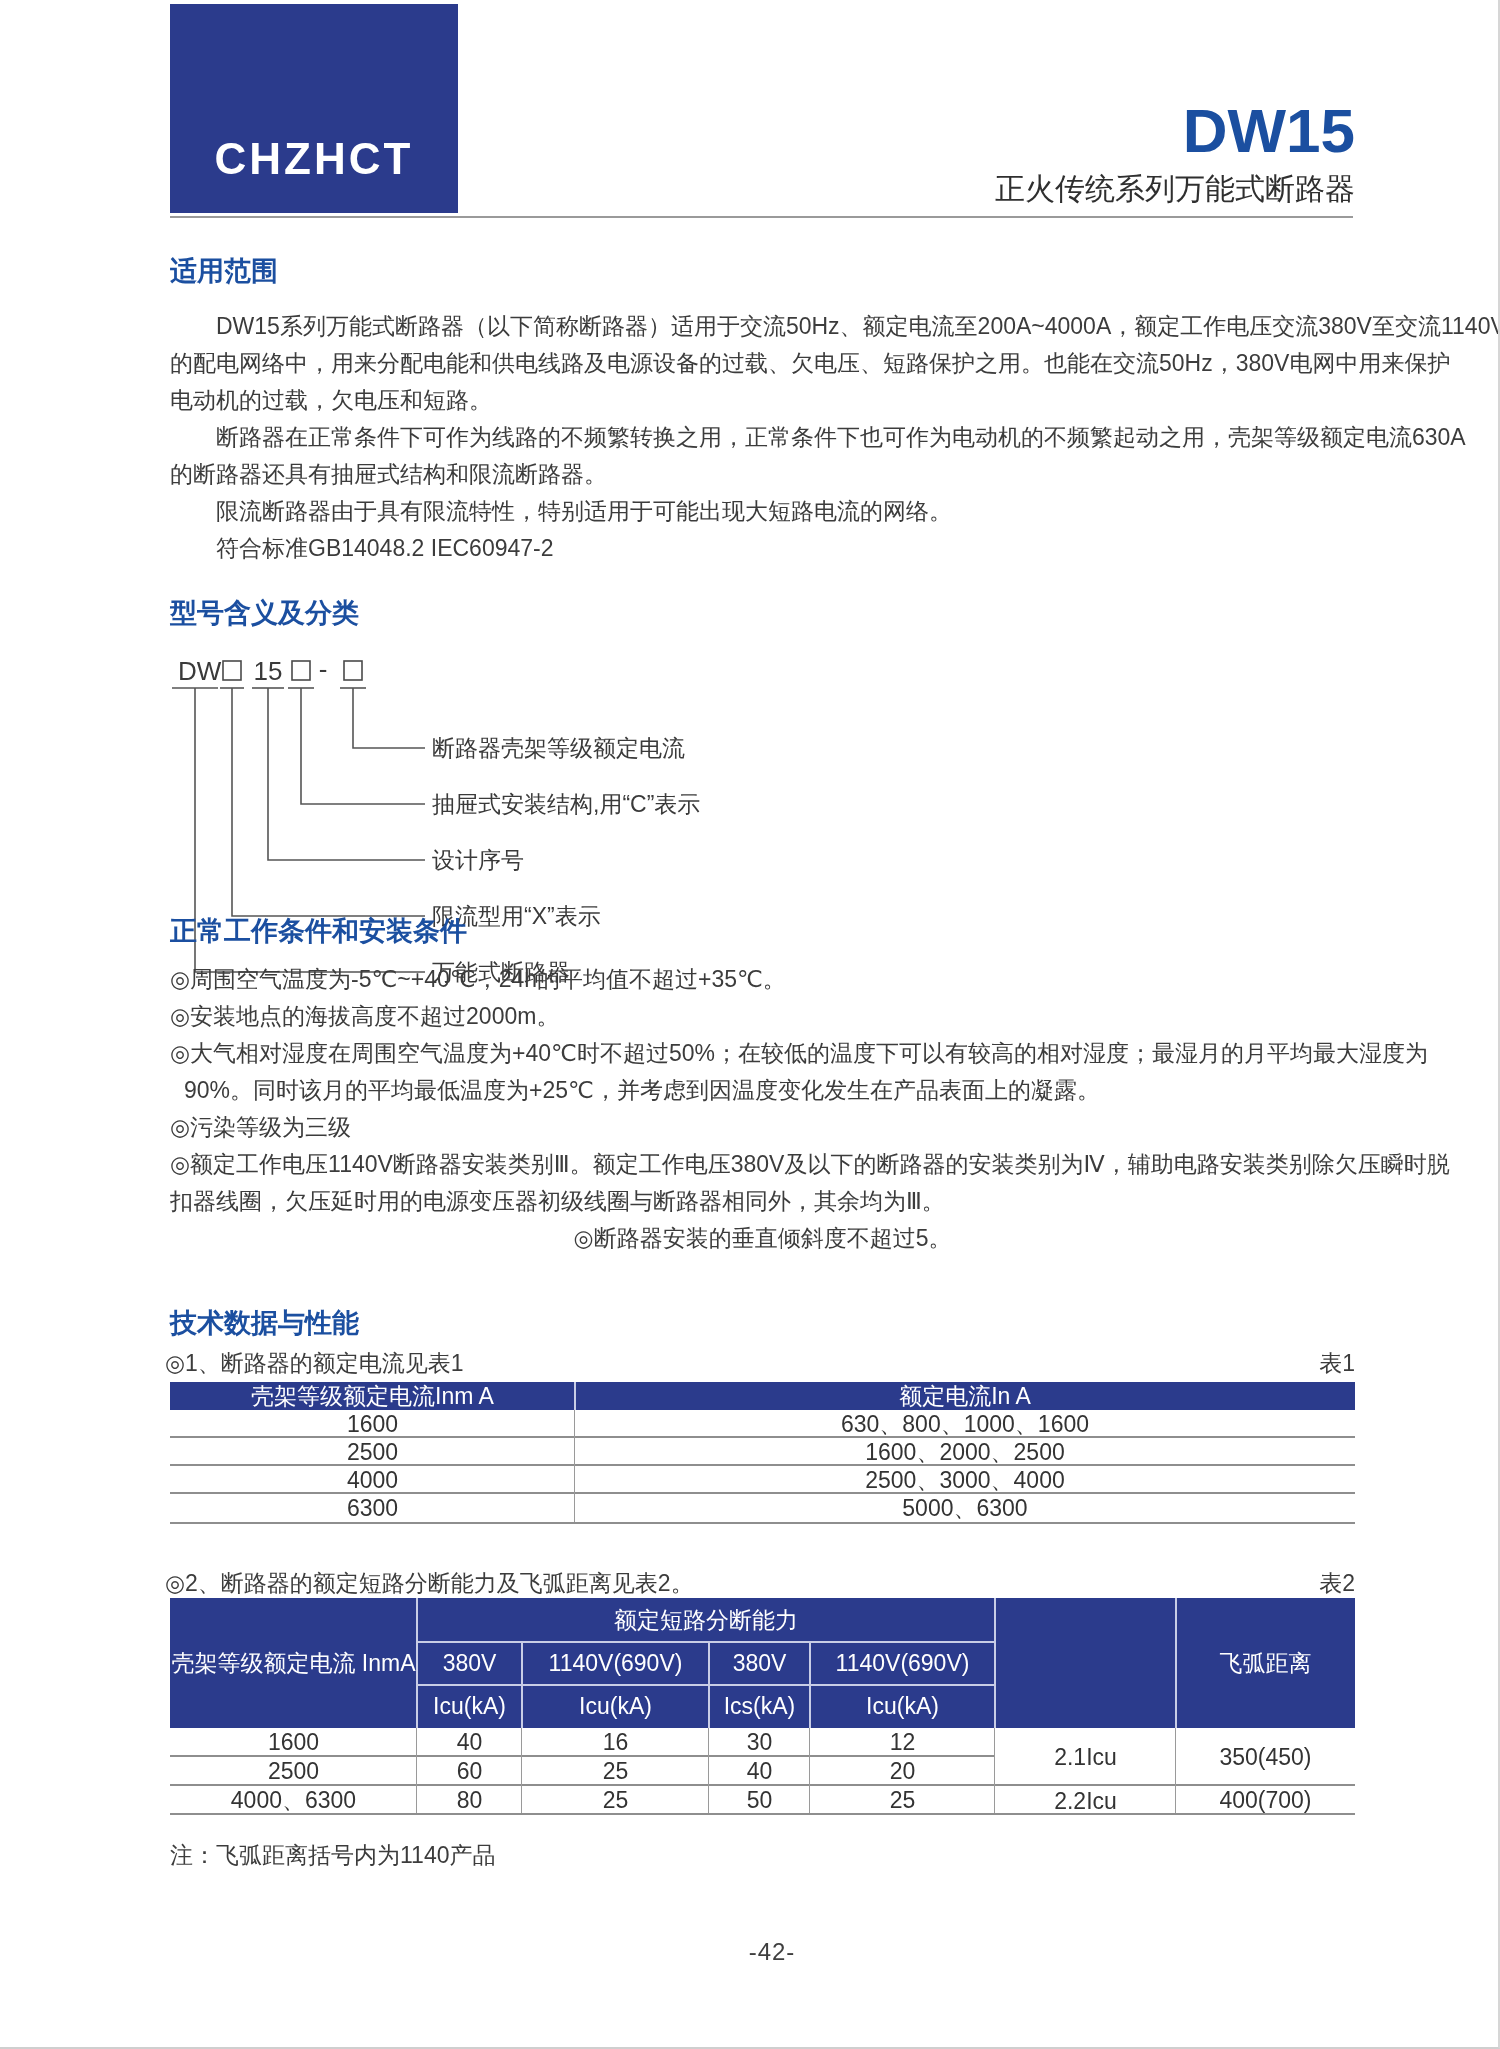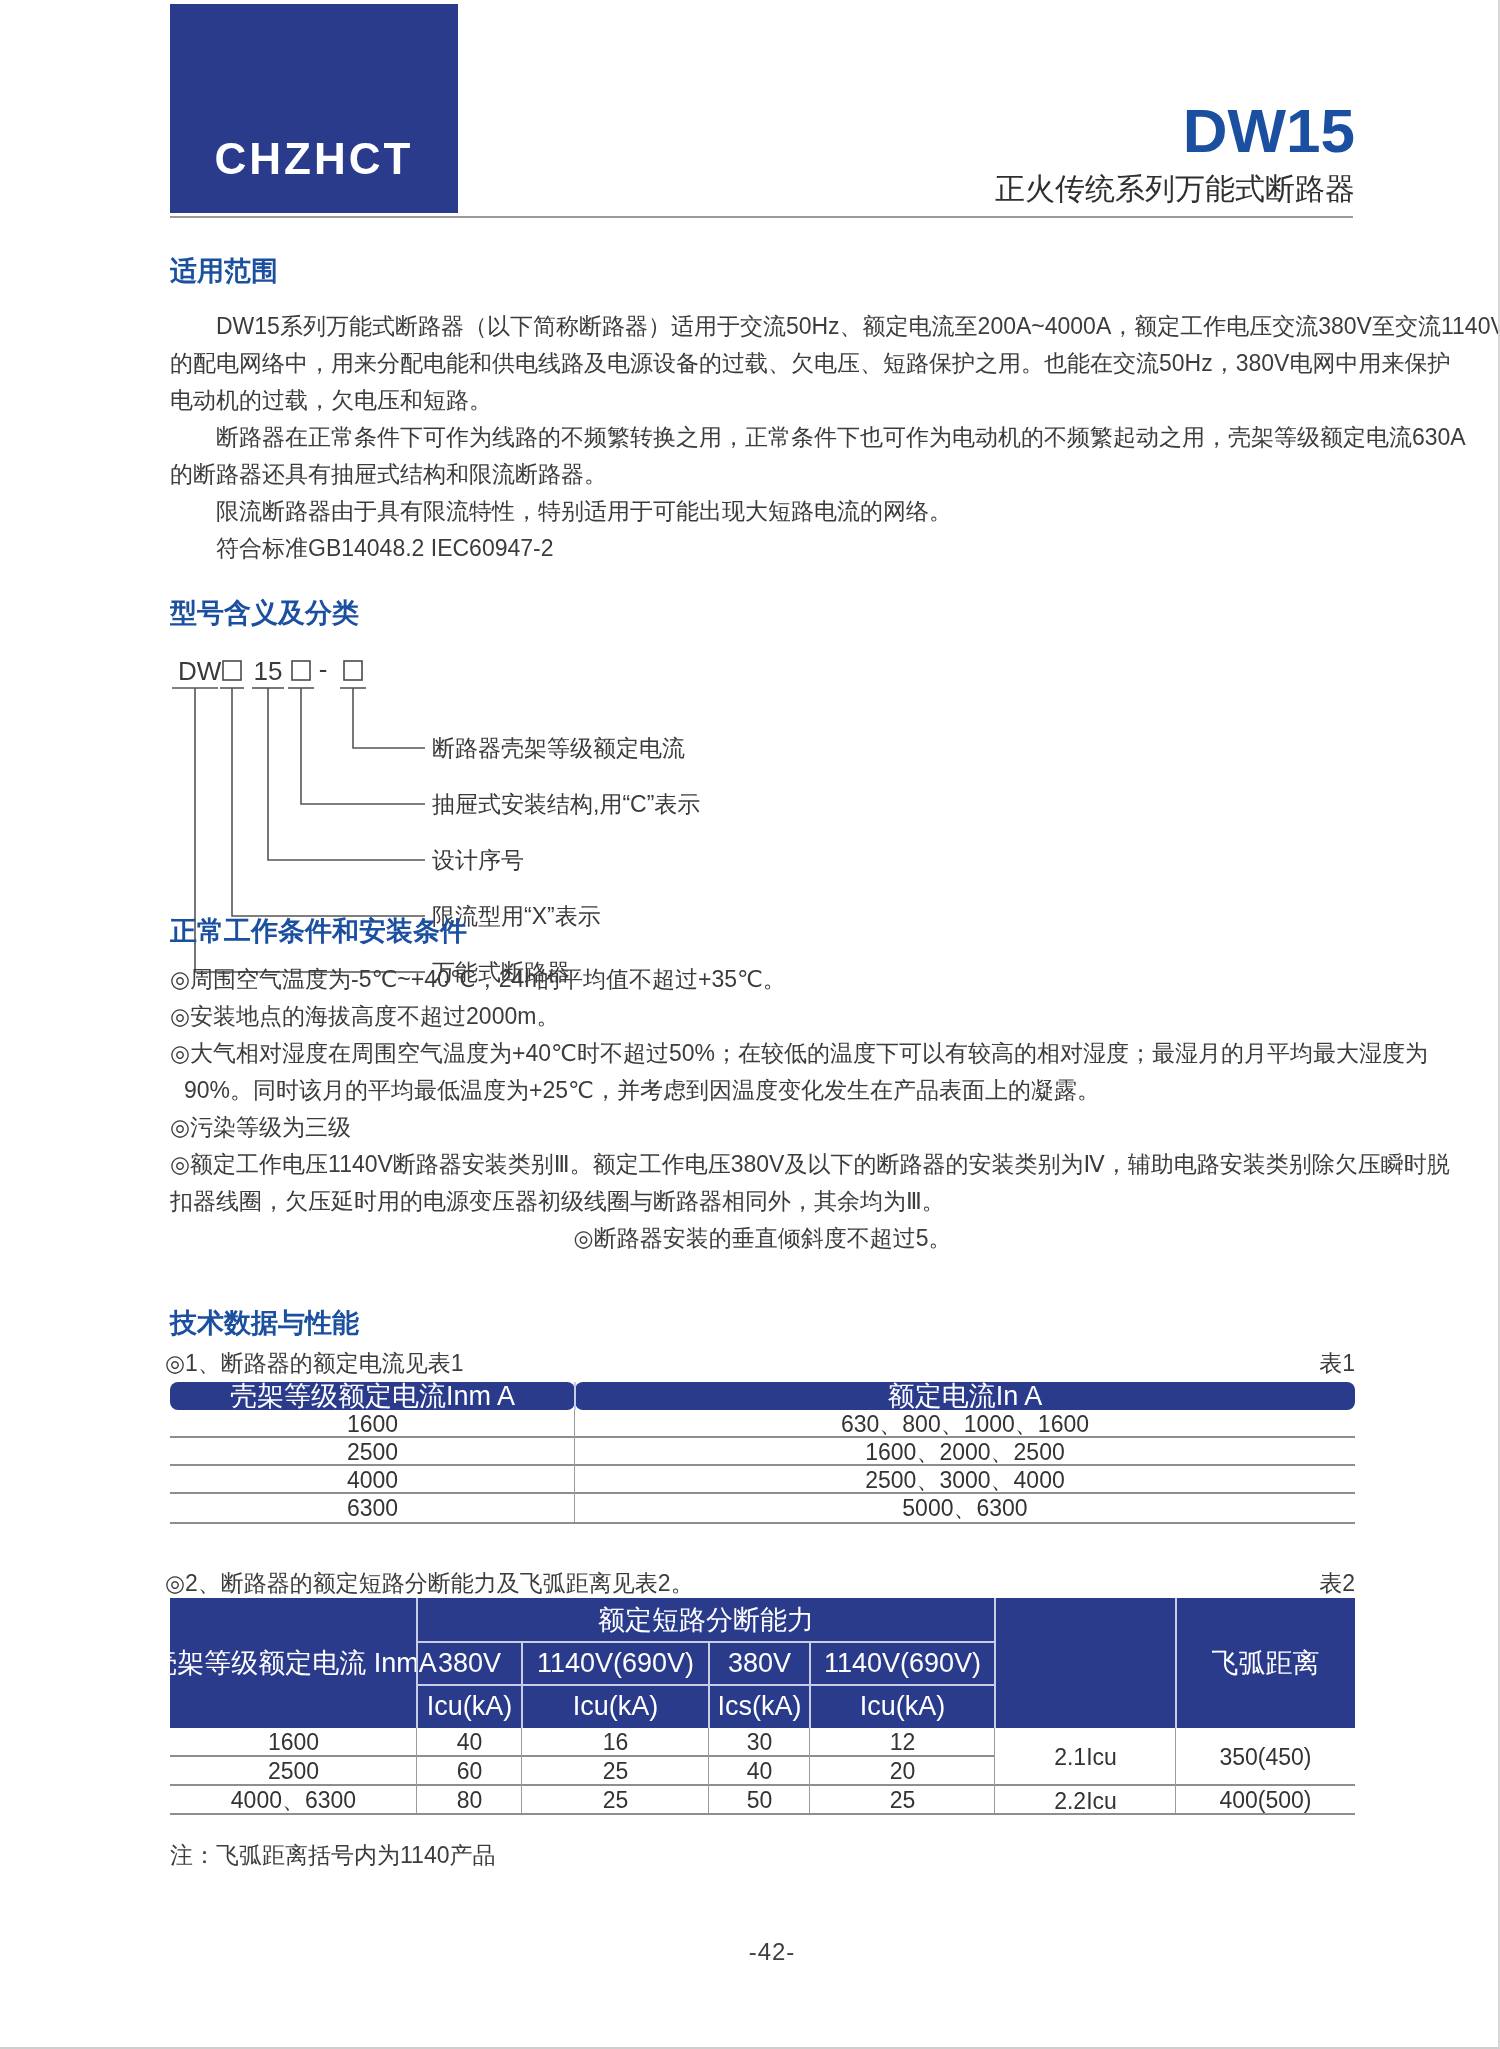--- a/index.html
+++ b/index.html
@@ -18,21 +18,21 @@
   .h{font-size:27px;font-weight:bold;color:#1b4fa0;line-height:1.15;}
   .bl{left:170px;width:1185px;height:30px;font-size:23px;color:#3c3c3c;line-height:28px;white-space:nowrap;}
   .ind{padding-left:46px;box-sizing:border-box;}
   .ind-s{padding-left:14px;box-sizing:border-box;}
   
   .caprow{left:165px;width:1190px;display:flex;justify-content:space-between;font-size:23px;color:#3c3c3c;line-height:26px;}
   
   .tbl{left:170px;width:1185px;}
   .cell{position:absolute;display:flex;align-items:center;justify-content:center;
         font-size:23px;box-sizing:border-box;white-space:nowrap;}
-  .hcell{color:#fff;font-size:27px;border-radius:8px;}
+  .hcell{color:#fff;font-size:23px;}
   .bcell{color:#333;}
   .navy{background:#2b3b8c;}
   .wline{position:absolute;background:#c8cde6;}
   .gline{position:absolute;background:#8e8e8e;}
   .vline{position:absolute;background:#9a9a9a;}
   .note{left:170px;top:1840px;font-size:23px;color:#3c3c3c;}
   .footer{left:0;top:1938px;width:1500px;text-align:center;font-size:24px;color:#3f3f3f;letter-spacing:1px;padding-left:22px;}
   svg text{font-family:"Liberation Sans","DejaVu Sans",sans-serif;}
 </style>
 </head>
@@ -171,21 +171,21 @@
     <div class="cell bcell" style="left:640px;top:159px;width:185px;height:29px;">20</div>
     <div class="cell bcell" style="left:0;top:188px;width:247px;height:29px;">4000、6300</div>
     <div class="cell bcell" style="left:247px;top:188px;width:105px;height:29px;">80</div>
     <div class="cell bcell" style="left:352px;top:188px;width:187px;height:29px;">25</div>
     <div class="cell bcell" style="left:539px;top:188px;width:101px;height:29px;">50</div>
     <div class="cell bcell" style="left:640px;top:188px;width:185px;height:29px;">25</div>
 
     <div class="cell bcell" style="left:825px;top:130px;width:181px;height:58px;">2.1Icu</div>
     <div class="cell bcell" style="left:1006px;top:130px;width:179px;height:58px;">350(450)</div>
     <div class="cell bcell" style="left:825px;top:188px;width:181px;height:31px;">2.2Icu</div>
-    <div class="cell bcell" style="left:1006px;top:188px;width:179px;height:29px;">400(500)</div>
+    <div class="cell bcell" style="left:1006px;top:188px;width:179px;height:29px;">400(700)</div>
 
     <div class="gline" style="left:0;top:157px;width:825px;height:2px;"></div>
     <div class="gline" style="left:0;top:186px;width:1185px;height:2px;"></div>
     <div class="gline" style="left:0;top:215px;width:1185px;height:2px;"></div>
 
     <div class="vline" style="left:246px;top:130px;width:1px;height:85px;"></div>
     <div class="vline" style="left:351px;top:130px;width:1px;height:85px;"></div>
     <div class="vline" style="left:538px;top:130px;width:1px;height:85px;"></div>
     <div class="vline" style="left:639px;top:130px;width:1px;height:85px;"></div>
     <div class="vline" style="left:824px;top:130px;width:1px;height:85px;"></div>

